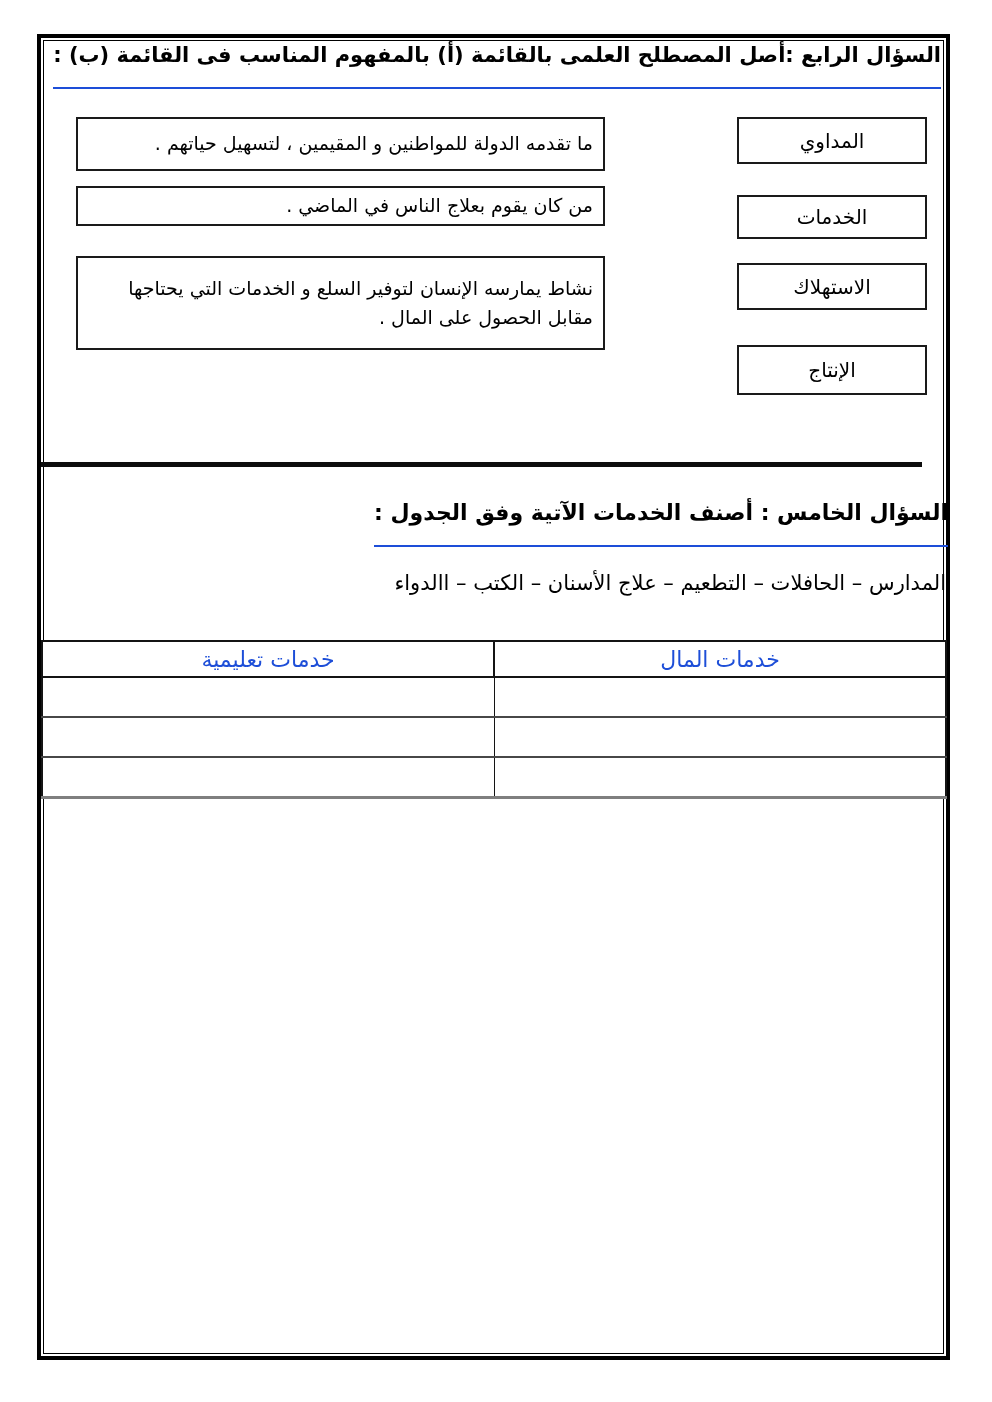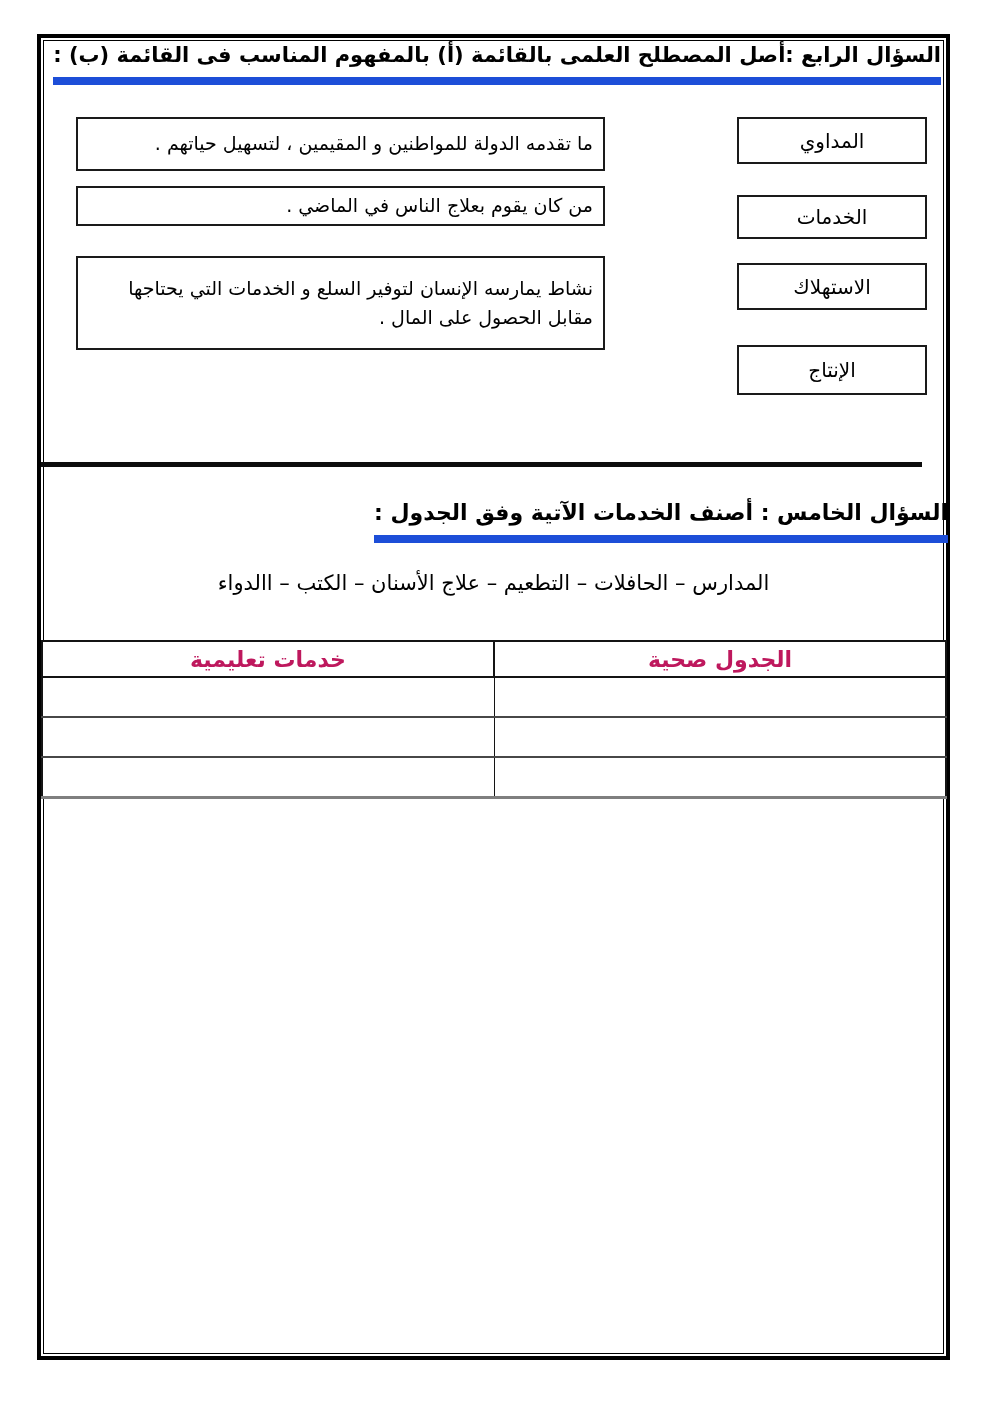--- a/index.html
+++ b/index.html
@@ -24,22 +24,22 @@
     pointer-events: none;
   }
   .q-title {
     position: absolute;
     white-space: nowrap;
     font-weight: bold;
     color: #000;
   }
   .q-title span {
     display: inline-block;
-    border-bottom: 8px solid #1d4ed8;
-    padding-bottom: 10px;
+    border-bottom: 2px solid #1d4ed8;
+    padding-bottom: 20px;
   }
   .q4-title { top: 5px; right: 5px; font-size: 21px; }
   .q5-title { top: 462px; right: -2px; font-size: 22px; }
 
   .def-box {
     position: absolute;
     left: 35px;
     width: 529px;
     border: 2px solid #1a1a1a;
     display: flex;
@@ -76,43 +76,43 @@
     position: absolute;
     top: 424px; left: 0;
     width: 881px; height: 5px;
     background: #0d0d0d;
   }
 
   .items-line {
     position: absolute;
     top: 533px; left: 0;
     width: 100%;
-    text-align: center;
+    text-align: right;
     font-size: 21px;
     color: #000;
   }
 
   .classify-table {
     position: absolute;
     top: 602px; left: 0;
     width: 906px;
     border-collapse: collapse;
     border: 2px solid #141414;
     border-bottom: 3px solid #7f7f7f;
     background: #fff;
   }
   .classify-table th {
     width: 50%;
     height: 36px;
     border: 2px solid #141414;
     font-size: 22px;
-    font-weight: bold;
+    font-weight: normal;
     text-align: center;
     vertical-align: middle;
-    color: #be185d;
+    color: #1d4ed8;
   }
   .classify-table td {
     height: 40px;
     border-top: 2px solid #474747;
     border-bottom: 2px solid #474747;
   }
   .classify-table td:first-child { border-left: 1px solid #141414; }
   .classify-table td:last-child  { border-right: 1px solid #141414; }
 </style>
 </head>
@@ -152,21 +152,21 @@
 
   <div class="q-title q5-title">
     <span>السؤال الخامس : أصنف الخدمات الآتية وفق الجدول :</span>
   </div>
 
   <div class="items-line">المدارس – الحافلات – التطعيم – علاج الأسنان – الكتب – االدواء</div>
 
   <table class="classify-table">
     <thead>
       <tr>
-        <th>الجدول صحية</th>
+        <th>خدمات المال</th>
         <th>خدمات تعليمية</th>
       </tr>
     </thead>
     <tbody>
       <tr>
         <td></td>
         <td></td>
       </tr>
       <tr>
         <td></td>

